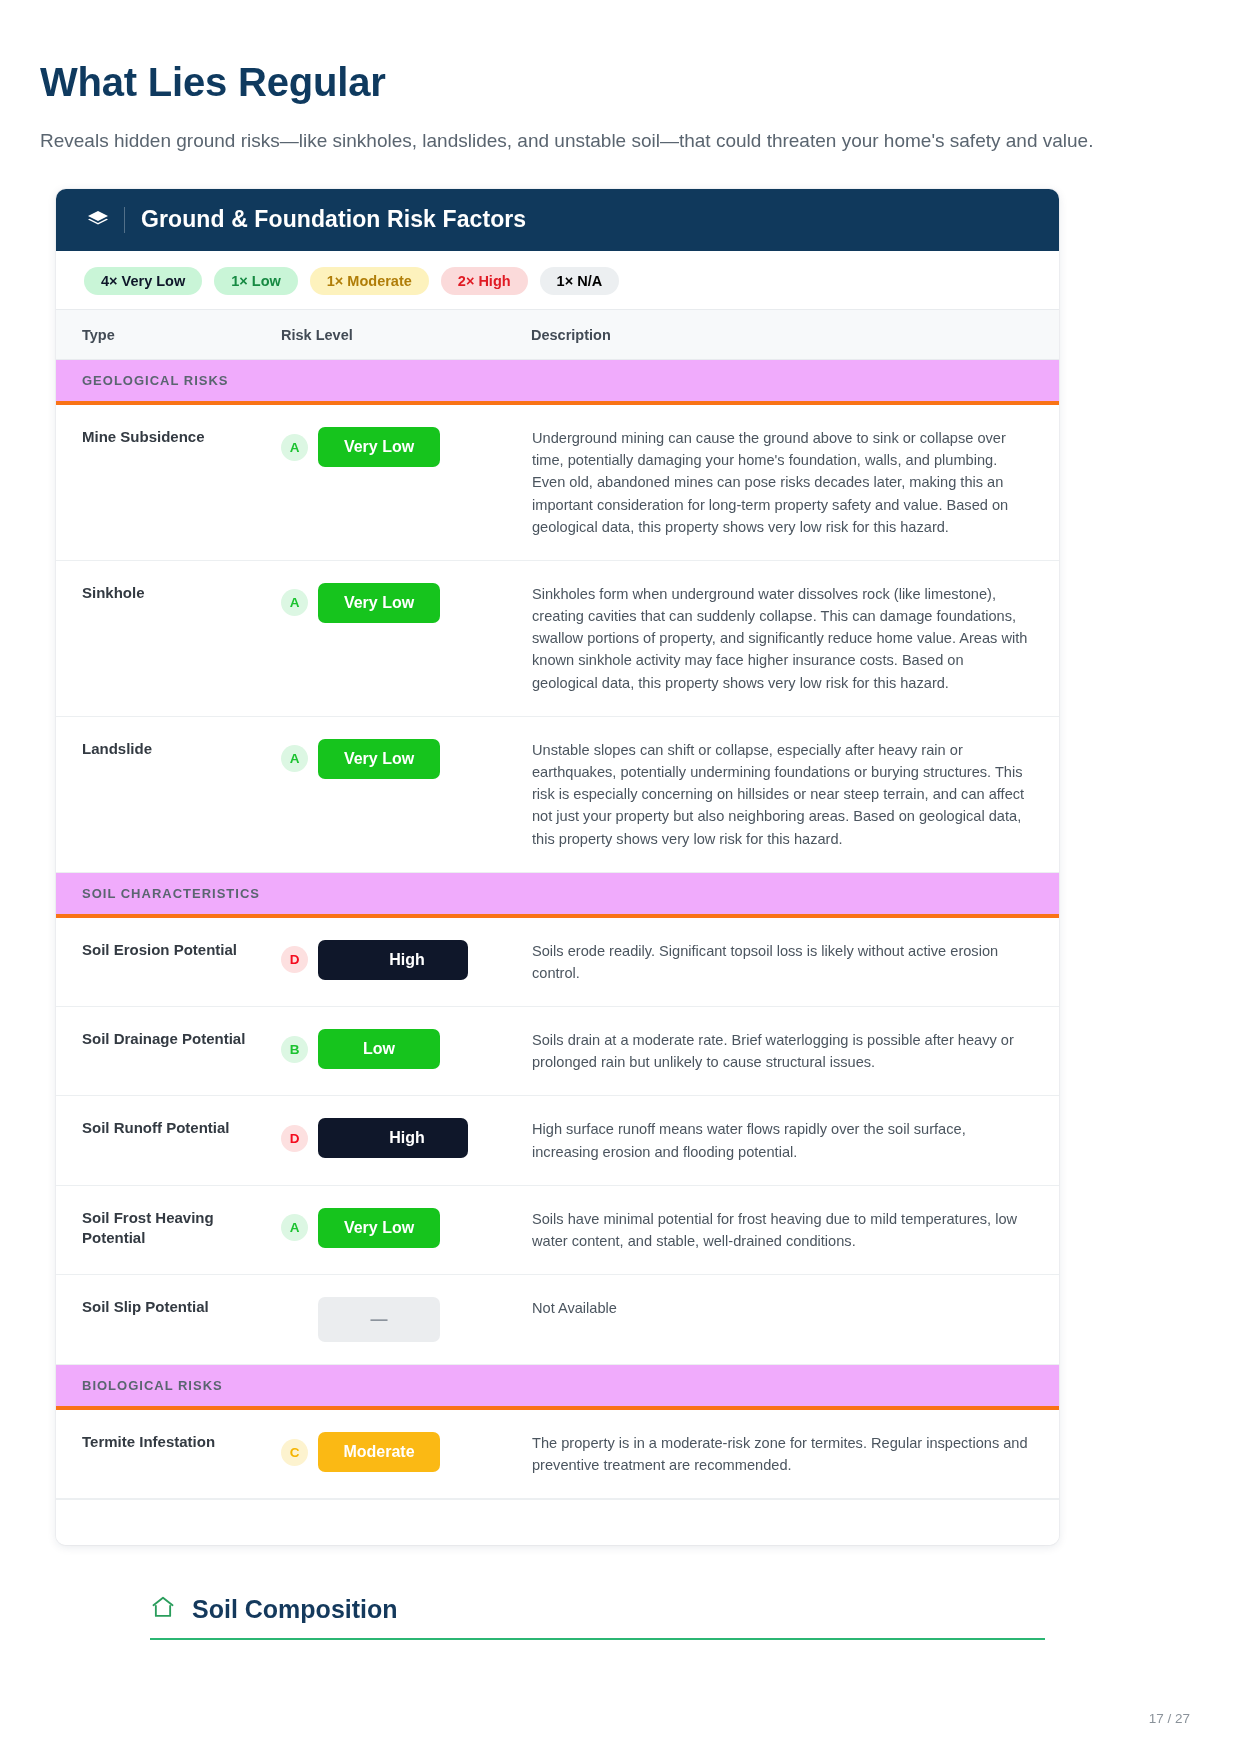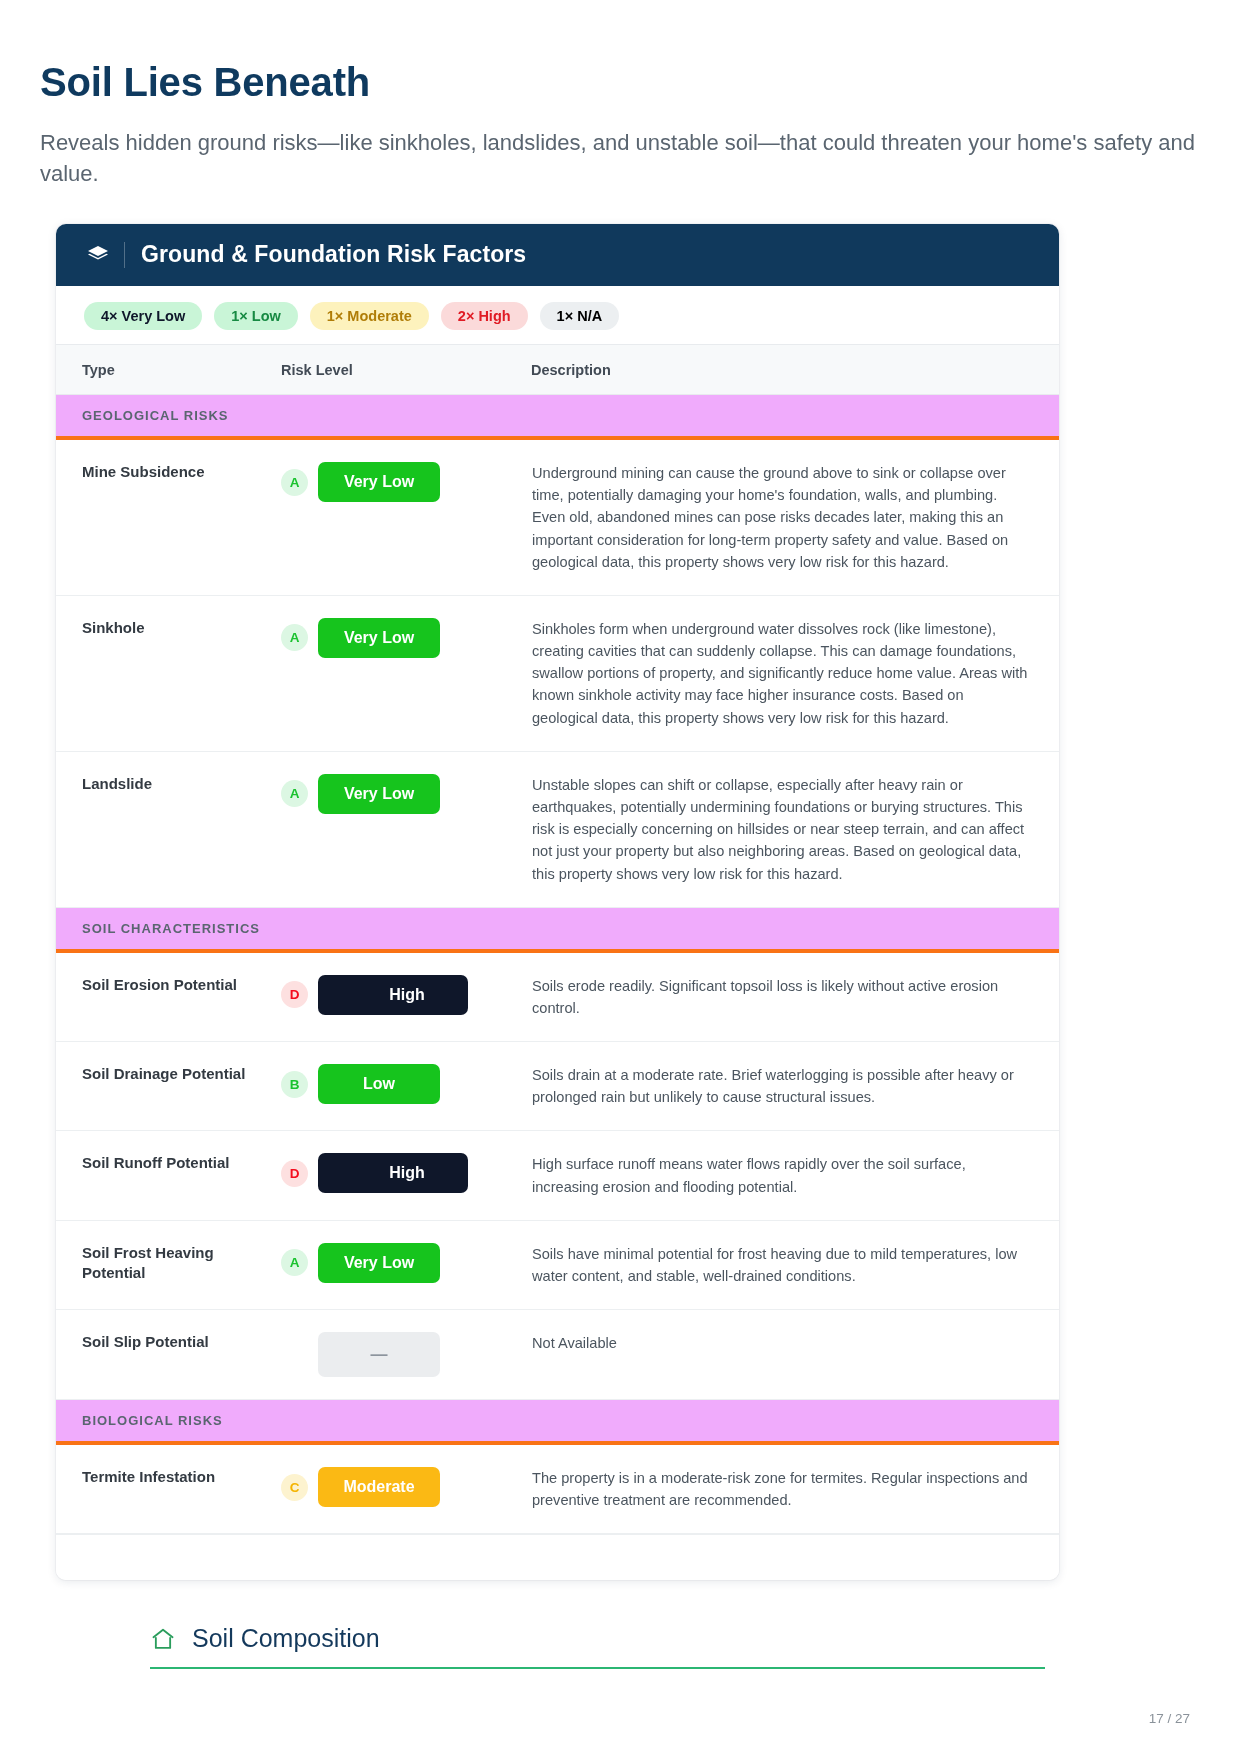--- a/index.html
+++ b/index.html
@@ -30,21 +30,21 @@
     padding-top: 60px;
     font-size: 40px;
     font-weight: 700;
     color: #0f3a5f;
     letter-spacing: -0.2px;
     line-height: 1.1;
   }
   .page-subtitle {
     margin: 0;
     padding-top: 24px;
-    font-size: 22px;
+    font-size: 19px;
     color: #5a6570;
     line-height: 1.4;
     font-weight: 400;
   }
 
   
   .card {
     margin-top: 34px;
     margin-left: 16px;
     width: 1003px;
@@ -236,22 +236,23 @@
   }
   .sc-icon {
     width: 26px;
     height: 26px;
     display: inline-flex;
     align-items: center;
     justify-content: center;
   }
   .sc-title {
     font-size: 25px;
-    font-weight: 400;
+    font-weight: 700;
     color: #14395c;
+    margin-top: 6px;
   }
   .sc-rule {
     height: 2px;
     background: #2bb673;
     width: 895px;
   }
 
   
   .page-number {
     position: absolute;
@@ -259,21 +260,21 @@
     bottom: 28px;
     font-size: 13.5px;
     color: #8a929a;
   }
 </style>
 </head>
 <body>
 
 <div class="page">
 
-  <h1 class="page-title">Soil Lies Beneath</h1>
+  <h1 class="page-title">What Lies Regular</h1>
   <p class="page-subtitle">Reveals hidden ground risks—like sinkholes, landslides, and unstable soil—that could threaten your home's safety and value.</p>
 
   <div class="card">
 
     <div class="card-header">
       <span class="layers-icon">
         <svg width="24" height="24" viewBox="0 0 24 24" aria-hidden="true">
           <polygon points="12,3 22,8 12,13 2,8" fill="#ffffff"></polygon>
           <polygon points="12,15 3.6,10.8 2,11.6 12,16.6 22,11.6 20.4,10.8" fill="#ffffff"></polygon>
         </svg>

